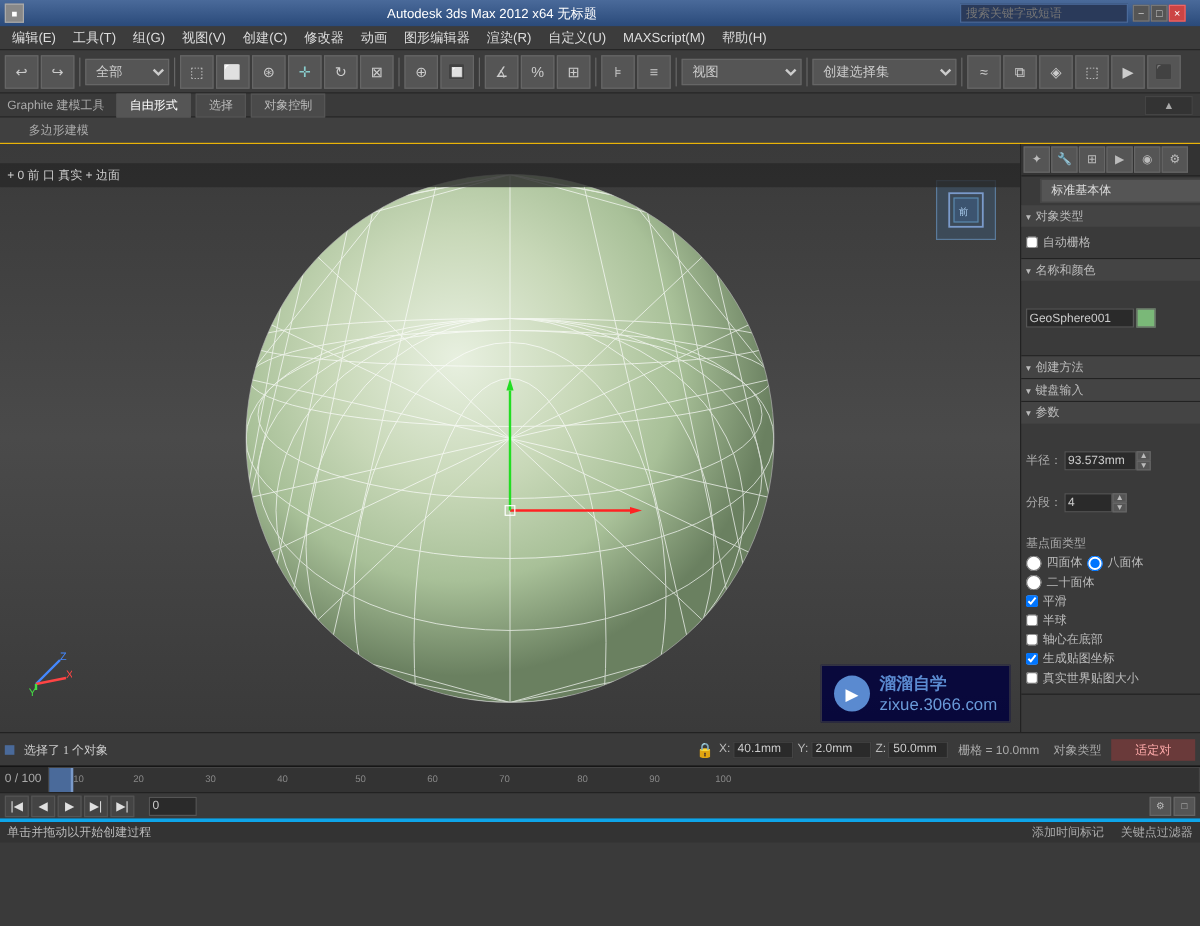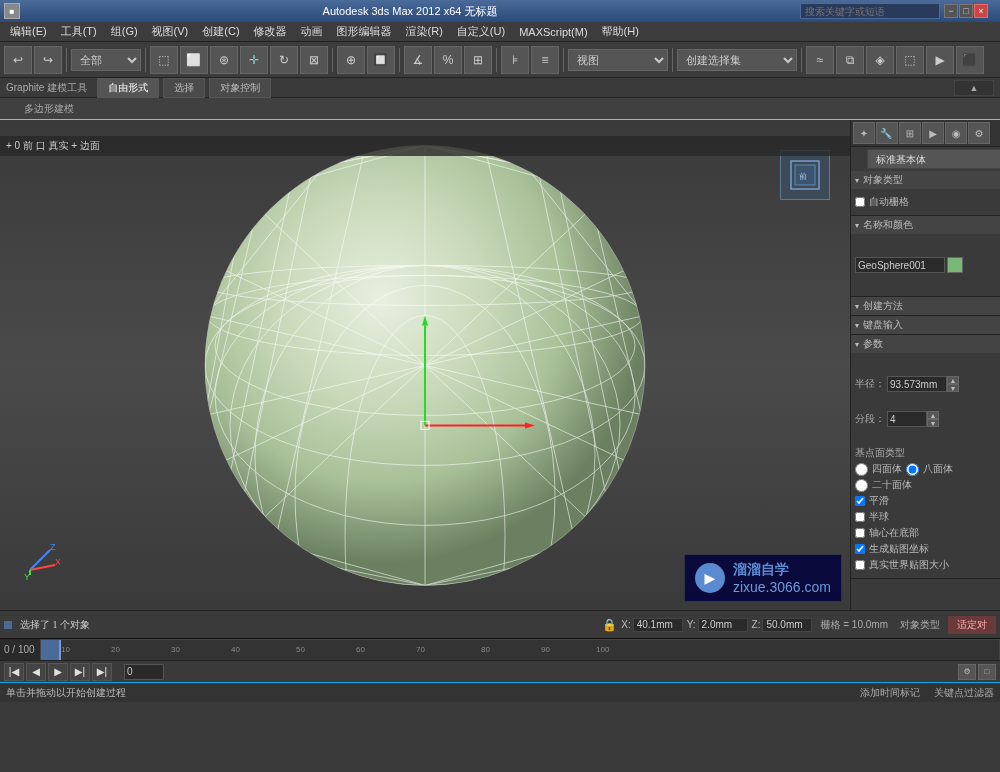--- a/index.html
+++ b/index.html
@@ -234,21 +234,21 @@
     }
     #bottom-status {
       height: 20px;
       background: #333;
       display: flex;
       align-items: center;
       padding: 0 6px;
       gap: 8px;
       font-size: 10px;
       color: #aaa;
-      border-top: 1px solid #0ea5e9;
+      border-top: 3px solid #0ea5e9;
     }
     .status-field {
       display: flex; align-items: center; gap: 2px;
     }
     .status-val {
       background: #2a2a2a; border: 1px solid #444; padding: 0 3px; height: 14px;
       color: #ccc; font-size: 10px; min-width: 50px; display: flex; align-items: center;
     }
 
     
@@ -658,21 +658,21 @@
   <div class="status-field">
     <span>Y:</span>
     <div class="status-val">2.0mm</div>
   </div>
   <div class="status-field">
     <span>Z:</span>
     <div class="status-val">50.0mm</div>
   </div>
   <span style="font-size:10px;color:#aaa;margin:0 4px;">栅格 = 10.0mm</span>
   <span style="font-size:10px;color:#aaa;margin:0 4px;">对象类型</span>
-  <div style="background:#6a3a3a;padding:2px 9px;font-size:10px;color:#faa;cursor:pointer;">适定对</div>
+  <div style="background:#6a3a3a;padding:2px 20px;font-size:10px;color:#faa;cursor:pointer;">适定对</div>
 </div>
 
 <div id="timeline">
   <div id="time-label">
     <span>0</span> / <span>100</span>
   </div>
   <div id="time-track">
     <div id="time-slider"></div>
 
     <div style="position:absolute;top:0;left:0;right:0;bottom:0;display:flex;align-items:flex-end;pointer-events:none;">

